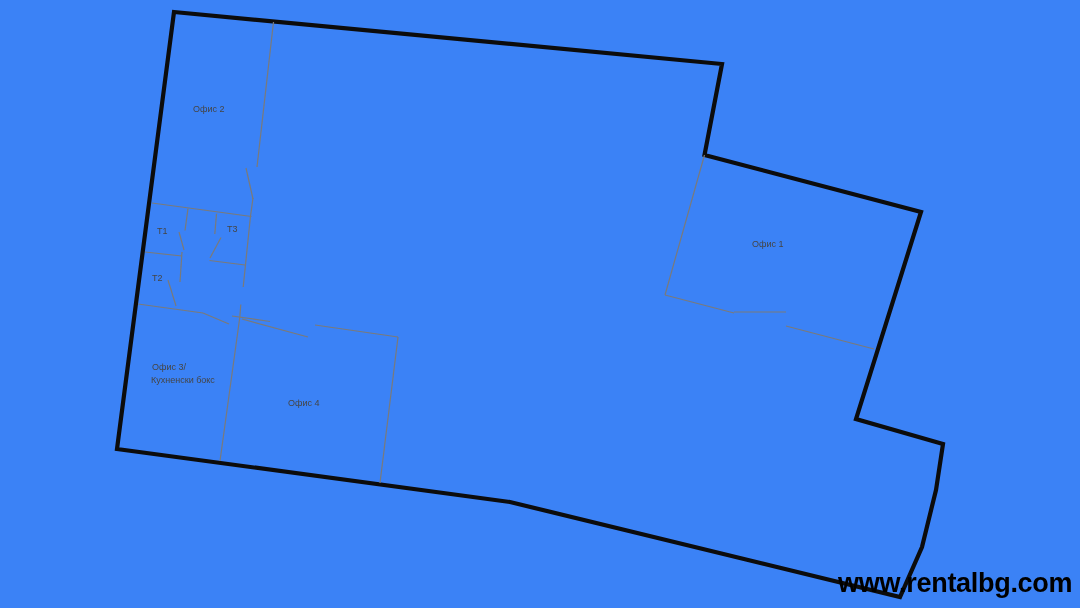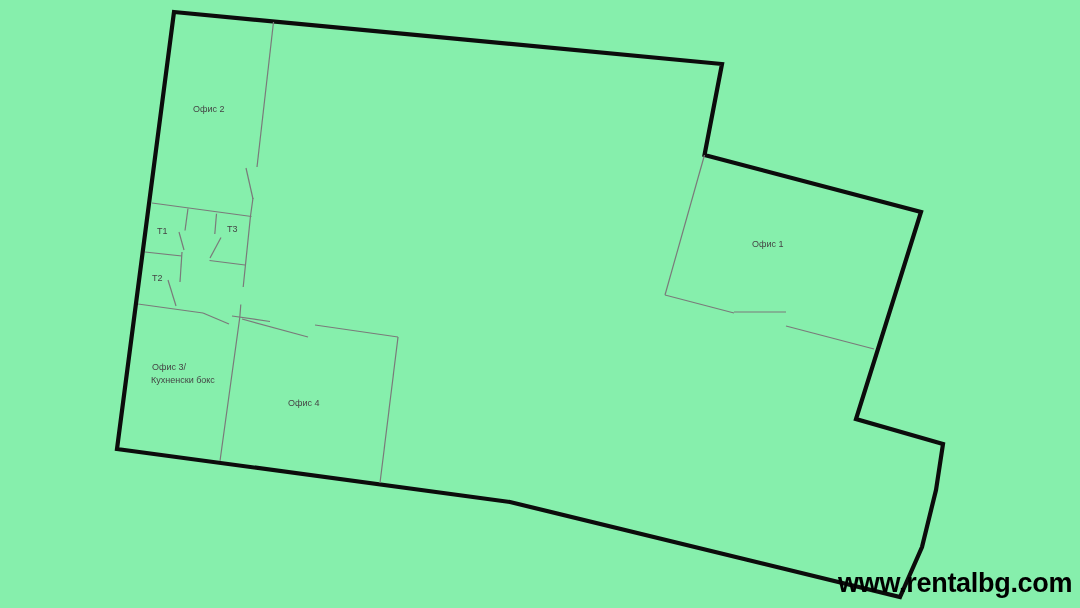--- a/index.html
+++ b/index.html
@@ -1,16 +1,16 @@
 <!DOCTYPE html>
 <html><head>
 <meta charset="utf-8">
 <style>
   html,body{margin:0;padding:0;background:#ffffff;}
-  .page{position:relative;width:1080px;height:608px;background:#86efac;overflow:hidden;
+  .page{position:relative;width:1080px;height:608px;background:#3b82f6;overflow:hidden;
         font-family:"Liberation Sans", sans-serif;}
   svg{position:absolute;top:0;left:0;}
   text{font-family:"Liberation Sans", sans-serif;fill:#454545;font-size:9px;}
 </style>
 </head>
 <body>
 
 <div class="page">
 <svg width="1080" height="608" viewBox="0 0 1080 608">
 

